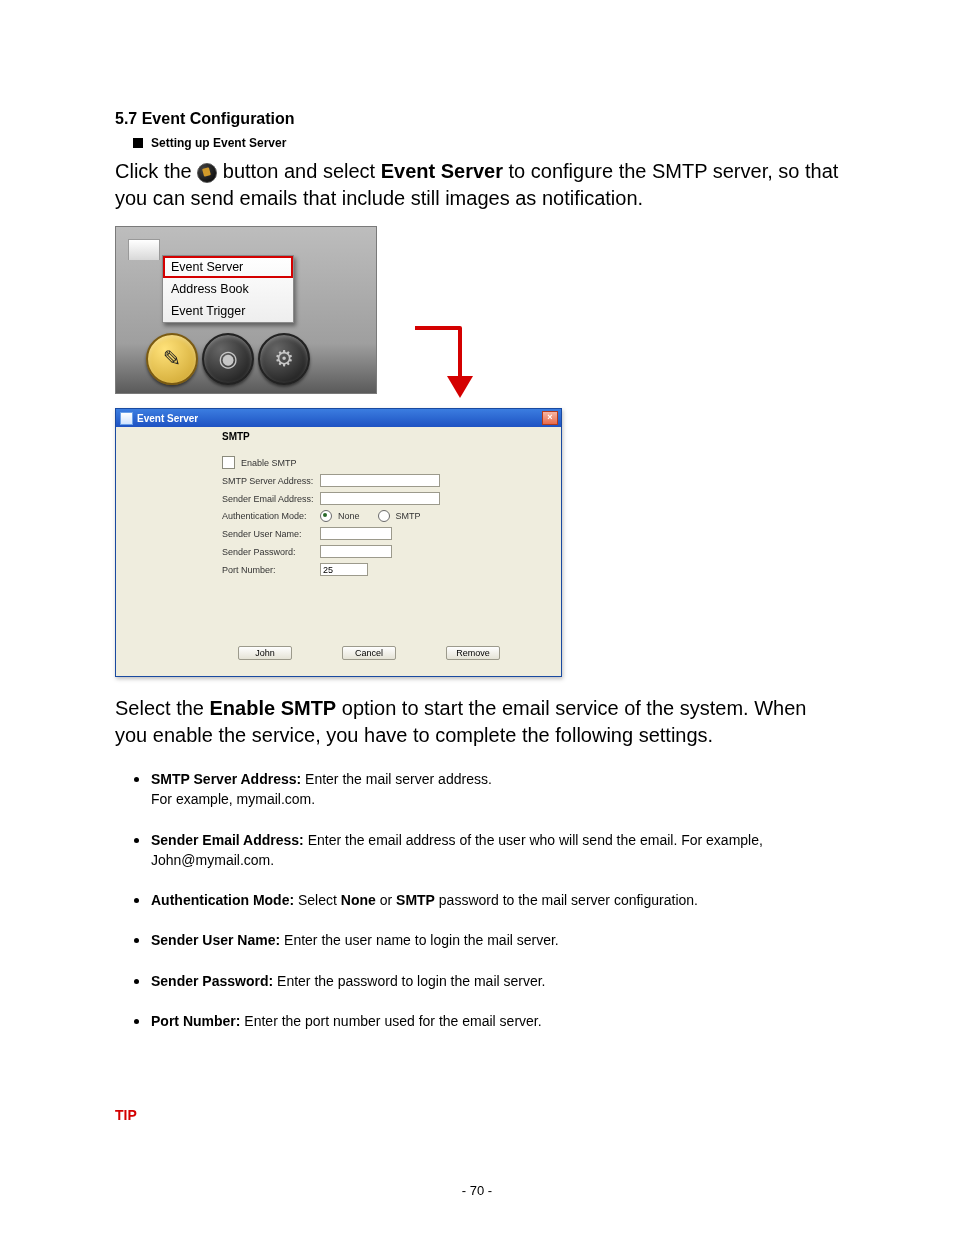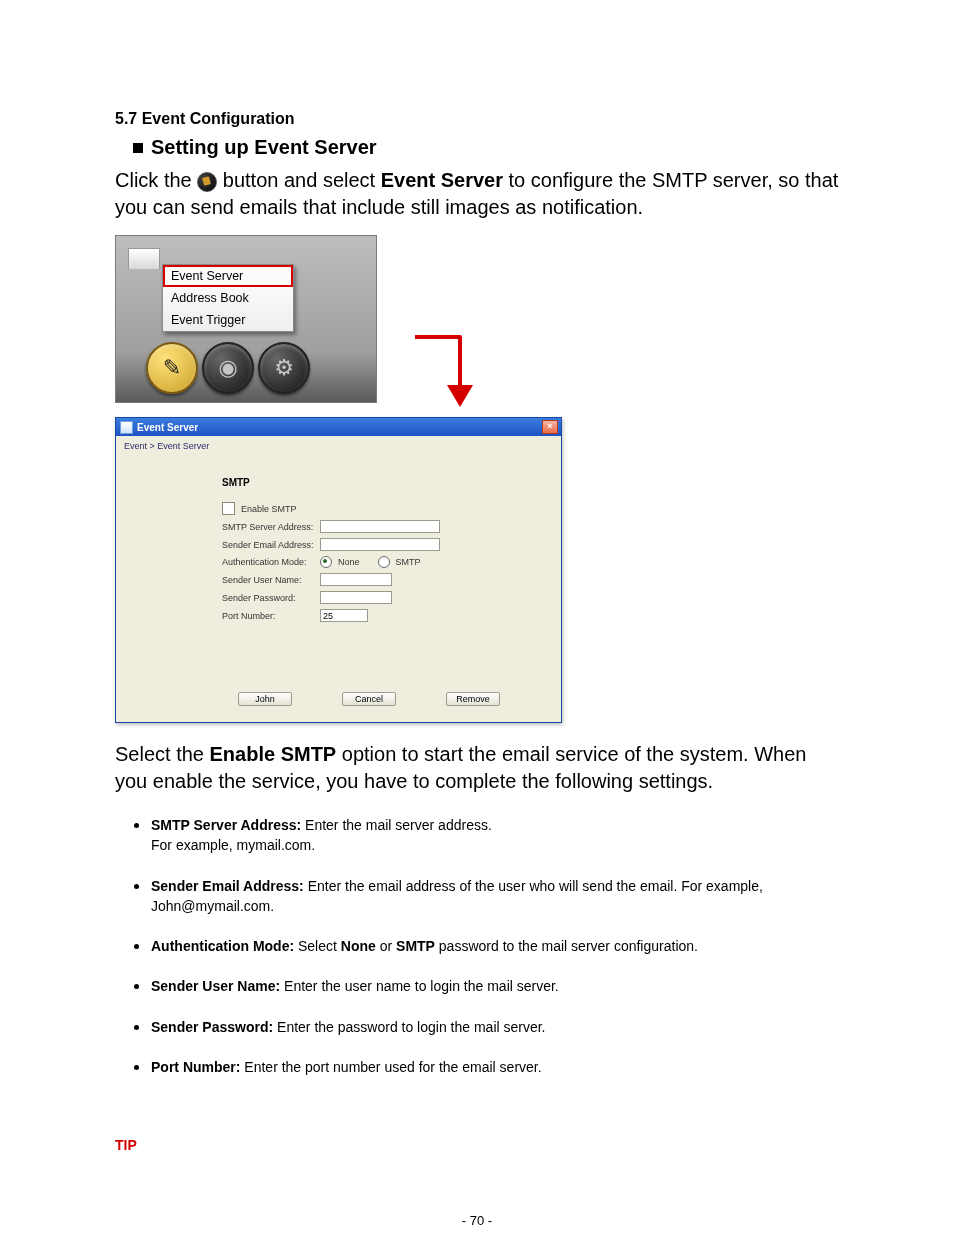--- a/index.html
+++ b/index.html
@@ -16,21 +16,21 @@
   }
   h1.section-title {
     font-size: 16px;
     font-weight: bold;
     margin: 0 0 8px 0;
   }
   .subheading {
     display: flex;
     align-items: center;
     gap: 8px;
-    font-size: 20px;
+    font-size: 12px;
     font-weight: bold;
     margin: 4px 0 8px 18px;
   }
   .subheading .bullet-sq {
     width: 10px; height: 10px; background: #000;
   }
   .body-text {
     font-size: 20px;
     line-height: 1.35;
     margin: 6px 0 14px 0;
@@ -211,21 +211,21 @@
     margin: 16px 0;
     list-style: disc;
   }
   ul.desc-list li::marker { font-size: 18px; }
   
   .tip-row {
     display: flex;
     align-items: center;
     gap: 24px;
     font-size: 14px;
-    margin-top: 60px;
+    margin-top: 76px;
   }
   .tip-label { color: #d40000; font-weight: bold; }
   .status-icon {
     display: inline-block;
     width: 22px; height: 22px;
     background: #1f1f1f;
     border: 1px solid #555;
     position: relative;
     vertical-align: middle;
     margin: 0 4px;
@@ -293,21 +293,20 @@
 
   <div class="dialog">
     <div class="titlebar">
       <div class="left">
         <span class="appicon"></span>
         <span>Event Server</span>
       </div>
       <div class="close">×</div>
     </div>
     <div class="dialog-body">
-      <div class="breadcrumb">Event &gt; Event Server</div>
 
       <div class="form-area">
         <div class="smtp-head">SMTP</div>
 
         <div class="form-row">
           <span class="chk"></span>
           <span>Enable SMTP</span>
         </div>
 
         <div class="form-row">

